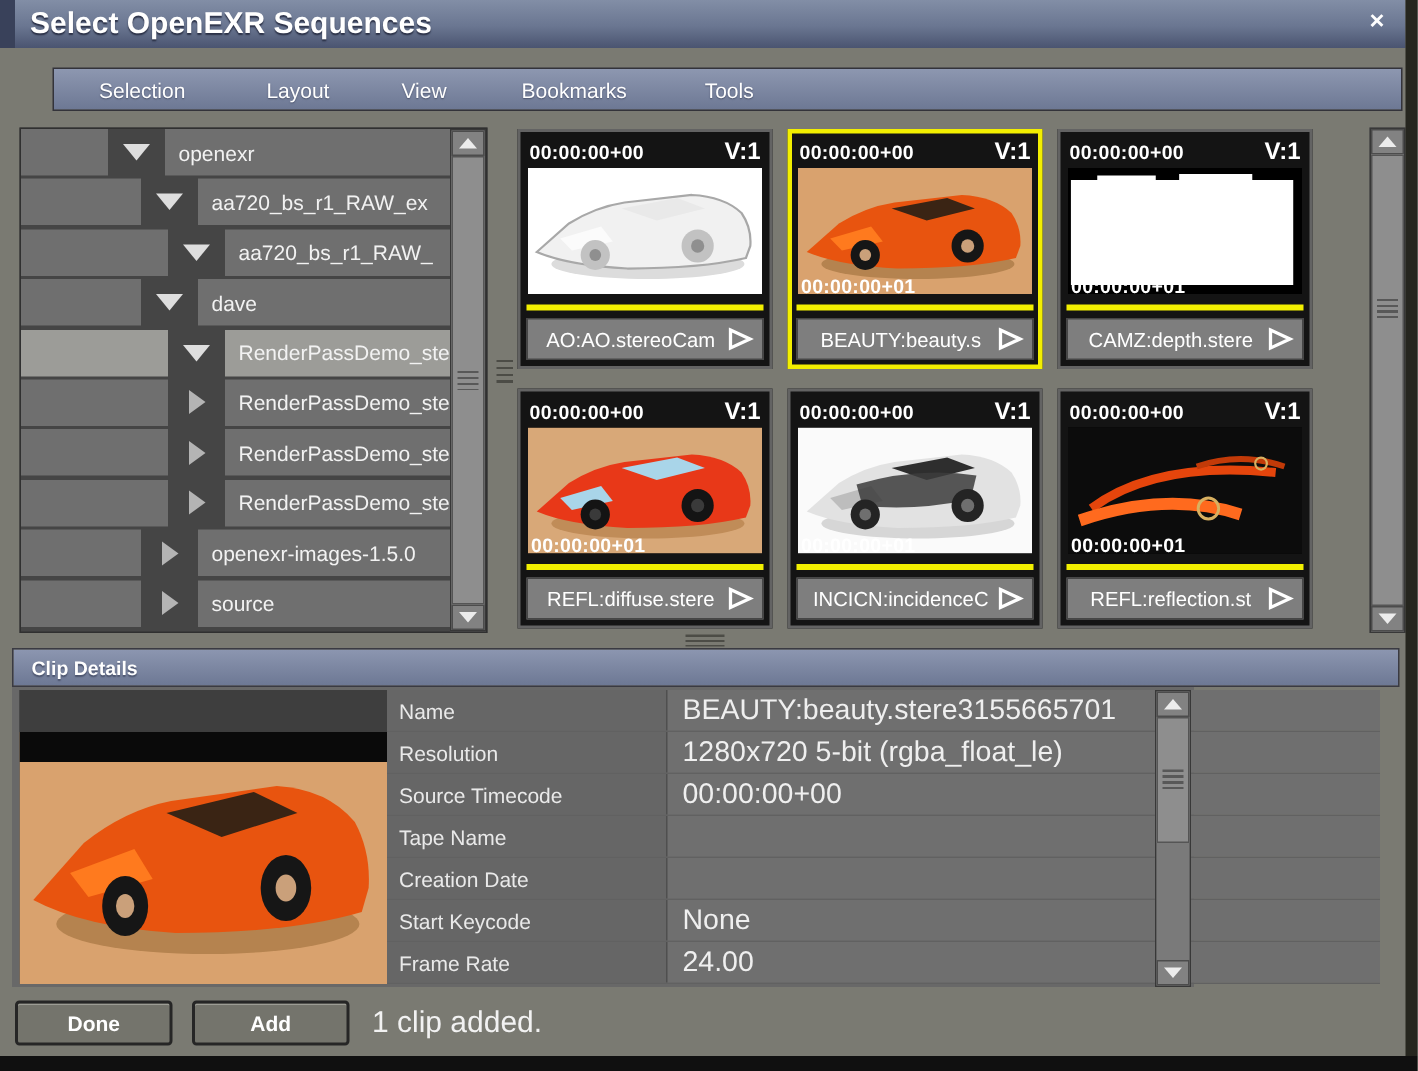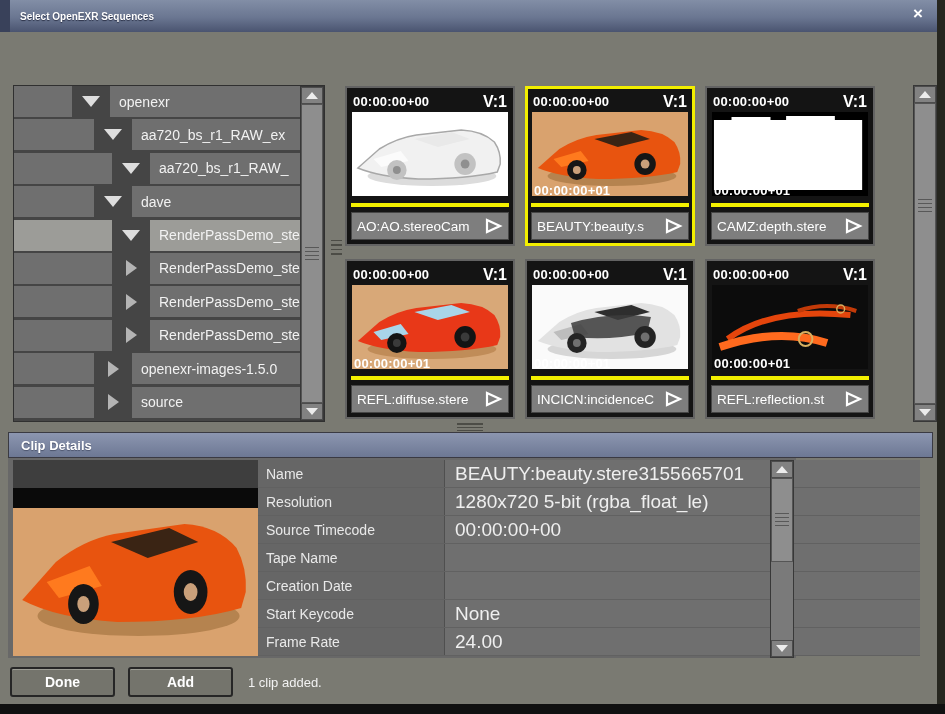--- a/index.html
+++ b/index.html
@@ -4,21 +4,21 @@
 <style>
   html,body{margin:0;padding:0;background:#55554e;font-family:"Liberation Sans",sans-serif;}
   .win{position:relative;width:945px;height:714px;background:#7a7a72;overflow:hidden;}
   .edge-r{position:absolute;top:0;right:0;width:8px;height:714px;background:#26261f;z-index:9;}
   .edge-b{position:absolute;left:0;bottom:0;width:945px;height:10px;background:#101010;z-index:9;}
 
   
   .titlebar{position:absolute;left:0;top:0;width:937px;height:32px;
     background:linear-gradient(#828ea6,#6a7691 55%,#4a5470);display:flex;align-items:center;}
   .titlebar:before{content:"";position:absolute;left:0;top:0;width:10px;height:32px;background:#39415a;}
-  .title{margin-left:20px;color:#fff;font-size:10px;font-weight:bold;text-shadow:0 1px 1px #2a3046;}
+  .title{margin-left:20px;color:#fff;font-size:20px;font-weight:bold;text-shadow:0 1px 1px #2a3046;}
   .close{position:absolute;right:14px;top:4px;color:#fff;font-size:17px;font-weight:bold;cursor:pointer;}
 
   
   .menubar{position:absolute;left:35px;top:45px;width:898px;height:27px;
     background:linear-gradient(#8d97b0,#6d7894);border:1px solid #33333a;
     display:flex;align-items:center;}
   .menu-item{color:#fff;font-size:14px;padding:0 4px;cursor:default;text-shadow:0 1px 1px #4a526b;}
   .mi0{margin-left:26px} .mi1{margin-left:46px} .mi2{margin-left:40px} .mi3{margin-left:42px} .mi4{margin-left:44px}
 
   
@@ -55,21 +55,21 @@
   .tile{width:170px;box-sizing:border-box;background:#141414;border:2px solid #636363;padding:3px 4px 4px 4px;cursor:pointer;}
   .tile.sel{border:3px solid #f2ee00;padding:2px 3px 3px 3px;}
   .tile-top{display:flex;justify-content:space-between;align-items:center;height:21px;padding:0 2px;}
   .tc{color:#fff;font-size:13px;font-weight:bold;letter-spacing:0.2px;}
   .ver{color:#fff;font-size:16px;font-weight:bold;}
   .tile-img{position:relative;height:84px;margin:0 1px;background:#000;}
   .tile-img svg{display:block;width:100%;height:100%;}
   .tc-bot{position:absolute;left:2px;bottom:-2px;}
   .ybar{height:4px;background:#f2ef00;margin:7px 0 0 0;}
   .tile-label{margin-top:5px;height:26px;background:#7e7e7e;border:1px solid #464646;
-    display:flex;align-items:center;padding:0 5px;}
+    display:flex;align-items:center;padding:0 5px;text-align:center;}
   .lbl{flex:1;color:#fff;font-size:13.5px;white-space:nowrap;overflow:hidden;}
   .play{flex:none;display:flex;align-items:center;cursor:pointer;}
 
   
   .dheader{position:absolute;left:8px;top:432px;width:925px;height:26px;
     background:linear-gradient(#8c96b0,#6d7894);border:1px solid #3a3a42;box-sizing:border-box;
     display:flex;align-items:center;}
   .dheader span{margin-left:12px;color:#fff;font-size:13px;font-weight:bold;text-shadow:0 1px 1px #4a526b;}
   .dbody{position:absolute;left:8px;top:458px;width:788px;height:200px;background:#686868;}
   .preview{position:absolute;left:5px;top:2px;width:245px;height:196px;background:#3e3e3e;}
@@ -78,32 +78,39 @@
   .dtable{position:absolute;left:250px;top:2px;width:662px;height:190px;}
   .drow{display:flex;height:27px;border-bottom:1px solid #616161;}
   .dlabel{width:178px;display:flex;align-items:center;padding-left:8px;color:#e9e9e9;font-size:14px;background:#666;}
   .dvalue{flex:1;display:flex;align-items:center;padding-left:10px;color:#efefef;font-size:19px;background:#6f6f6f;border-left:1px solid #4f4f4f;}
 
   
   .footer{position:absolute;left:0;top:660px;width:937px;height:44px;display:flex;align-items:center;}
   .btn{width:105px;height:30px;margin-left:13px;background:#74746c;border:2px solid #262626;border-radius:3px;
     box-shadow:inset 0 1px 0 #9d9d95;color:#fff;font-size:14px;font-weight:bold;font-family:"Liberation Sans",sans-serif;cursor:pointer;}
   .btn.done{margin-left:10px;}
-  .status{margin-left:15px;color:#f2f2f2;font-size:13px;}
+  .status{margin-left:15px;color:#f2f2f2;font-size:20px;}
 </style>
 </head>
 <body>
 
 <div class="win">
 
   <div class="titlebar">
     <span class="title">Select OpenEXR Sequences</span>
     <span class="close">×</span>
   </div>
 
+  <div class="menubar">
+    <span class="menu-item mi0">Selection</span>
+    <span class="menu-item mi1">Layout</span>
+    <span class="menu-item mi2">View</span>
+    <span class="menu-item mi3">Bookmarks</span>
+    <span class="menu-item mi4">Tools</span>
+  </div>
 
   <div class="tree">
     <div class="tree-rows">
       <div class="trow">
         <div class="tcell" style="width:58px"></div>
           <div class="tarrow">
             <span class="arr-down"></span>
           </div>
         <div class="tcell tname">openexr</div>
       </div>

